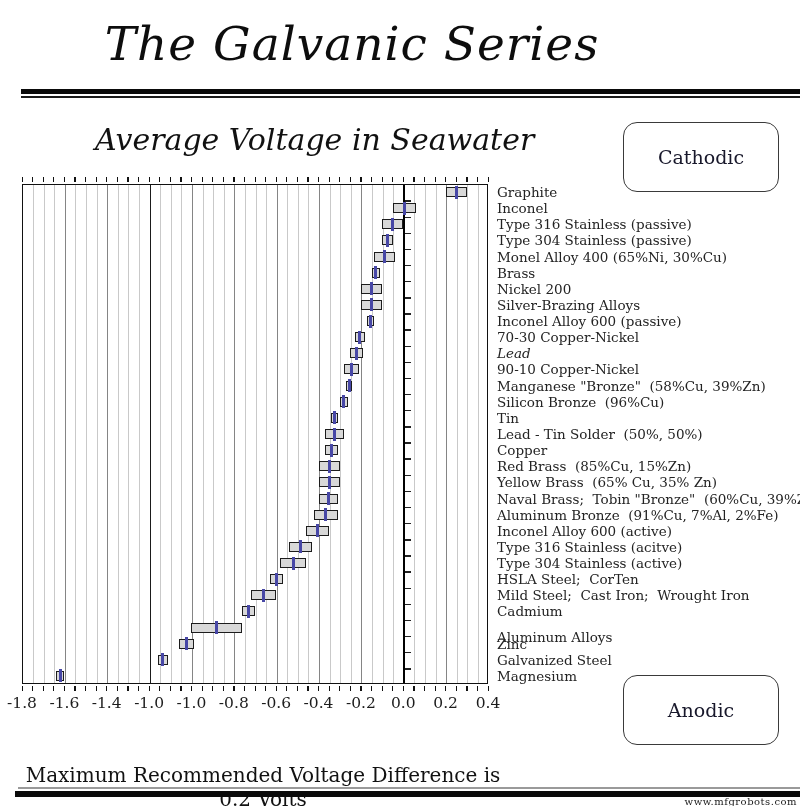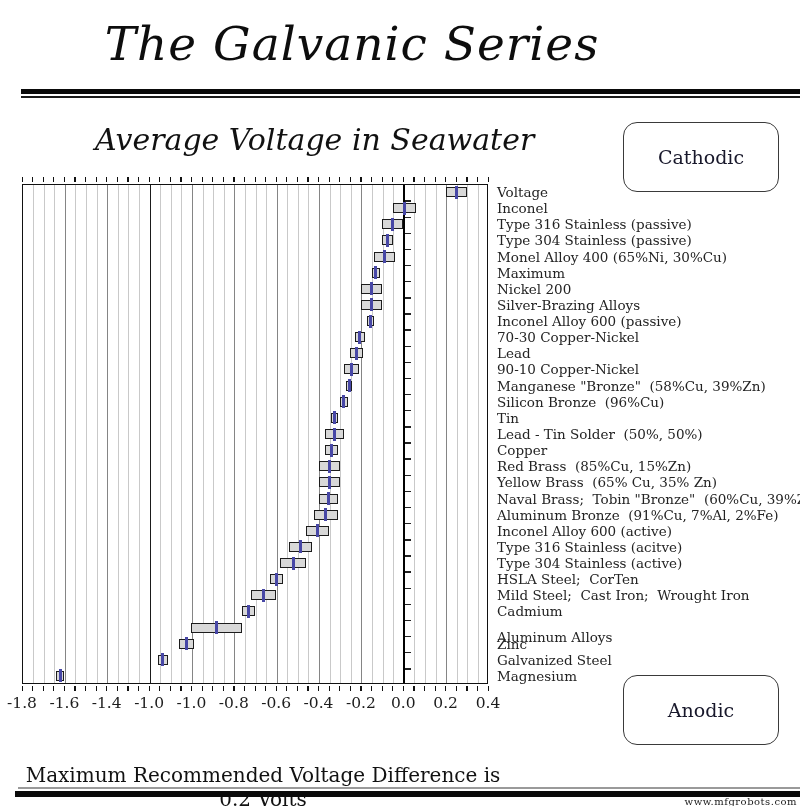--- a/index.html
+++ b/index.html
@@ -146,31 +146,31 @@
     <div class="cat-tick" style="left: 382.273px; top: 370.268px;"></div>
     <div class="cat-tick" style="left: 382.273px; top: 386.397px;"></div>
     <div class="cat-tick" style="left: 382.273px; top: 402.526px;"></div>
     <div class="cat-tick" style="left: 382.273px; top: 418.655px;"></div>
     <div class="cat-tick" style="left: 382.273px; top: 434.784px;"></div>
     <div class="cat-tick" style="left: 382.273px; top: 450.913px;"></div>
     <div class="cat-tick" style="left: 382.273px; top: 467.042px;"></div>
     <div class="cat-tick" style="left: 382.273px; top: 483.171px;"></div>
   </div>
 <div class="abs" id="labels-layer">
-    <div class="material-label" style="top: 184.065px;">Voltage</div>
+    <div class="material-label" style="top: 184.065px;">Graphite</div>
     <div class="material-label" style="top: 200.194px;">Inconel</div>
     <div class="material-label" style="top: 216.323px;">Type 316 Stainless (passive)</div>
     <div class="material-label" style="top: 232.452px;">Type 304 Stainless (passive)</div>
     <div class="material-label" style="top: 248.581px;">Monel Alloy 400 (65%Ni, 30%Cu)</div>
-    <div class="material-label" style="top: 264.71px;">Maximum</div>
+    <div class="material-label" style="top: 264.71px;">Brass</div>
     <div class="material-label" style="top: 280.839px;">Nickel 200</div>
     <div class="material-label" style="top: 296.968px;">Silver-Brazing Alloys</div>
     <div class="material-label" style="top: 313.097px;">Inconel Alloy 600 (passive)</div>
     <div class="material-label" style="top: 329.226px;">70-30 Copper-Nickel</div>
-    <div class="material-label" style="top: 345.355px;">Lead</div>
+    <div class="material-label" style="top: 345.355px; font-style: italic;">Lead</div>
     <div class="material-label" style="top: 361.484px;">90-10 Copper-Nickel</div>
     <div class="material-label" style="top: 377.613px;">Manganese "Bronze"  (58%Cu, 39%Zn)</div>
     <div class="material-label" style="top: 393.742px;">Silicon Bronze  (96%Cu)</div>
     <div class="material-label" style="top: 409.871px;">Tin</div>
     <div class="material-label" style="top: 426px;">Lead - Tin Solder  (50%, 50%)</div>
     <div class="material-label" style="top: 442.129px;">Copper</div>
     <div class="material-label" style="top: 458.258px;">Red Brass  (85%Cu, 15%Zn)</div>
     <div class="material-label" style="top: 474.387px;">Yellow Brass  (65% Cu, 35% Zn)</div>
     <div class="material-label" style="top: 490.516px;">Naval Brass;  Tobin "Bronze"  (60%Cu, 39%Zn)</div>
     <div class="material-label" style="top: 506.645px;">Aluminum Bronze  (91%Cu, 7%Al, 2%Fe)</div>

